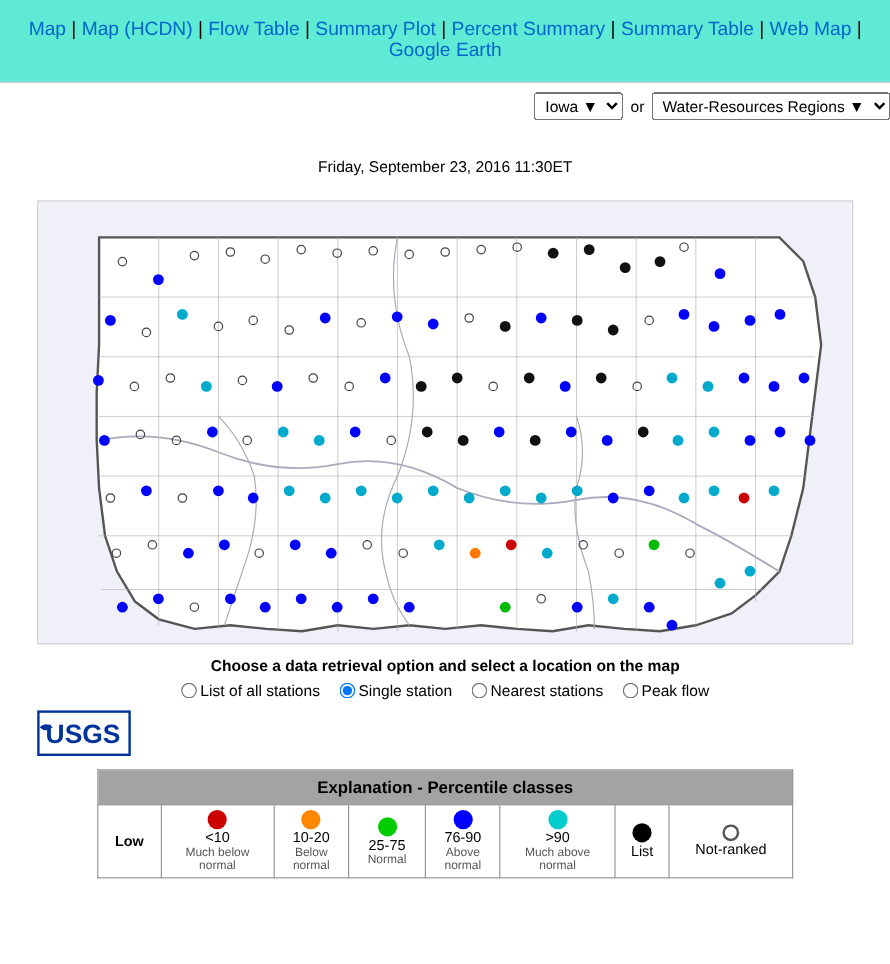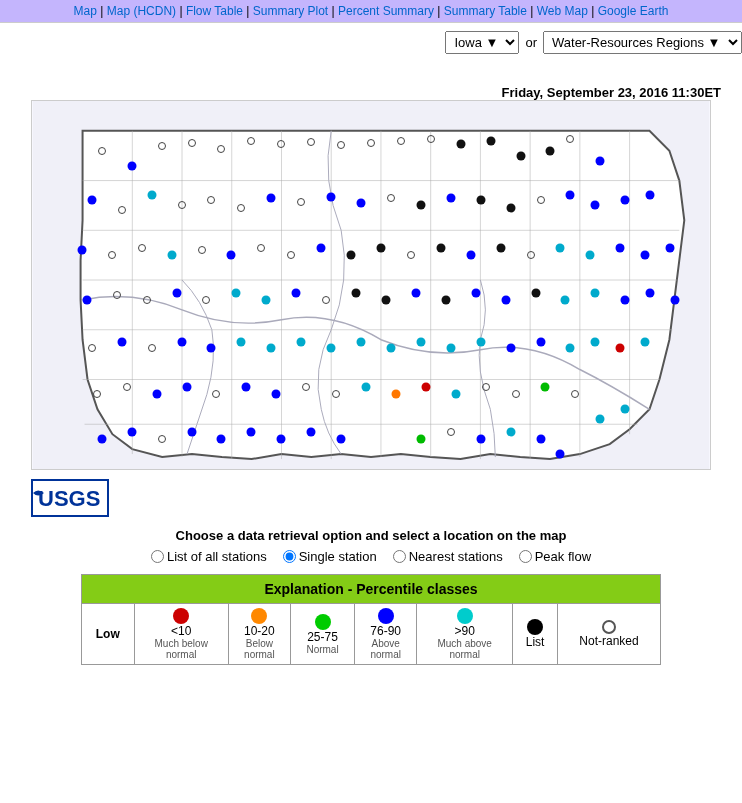--- a/index.html
+++ b/index.html
@@ -5,25 +5,25 @@
     * { box-sizing: border-box; margin: 0; padding: 0; }
     body {
       font-family: Arial, sans-serif;
       font-size: 13px;
       background: #fff;
       width: 742px;
       min-height: 803px;
       color: #000;
     }
     #top-nav {
-      background: #c4b5fd;
+      background: #5eead4;
       border-bottom: 1px solid #ccc;
       text-align: center;
-      padding: 4px 0;
-      font-size: 12px;
+      padding: 16px 0;
+      font-size: 16px;
     }
     #top-nav a {
       color: #0066cc;
       text-decoration: none;
     }
 
     #main-title {
       text-align: center;
       padding: 14px 0 6px 0;
       font-size: 20px;
@@ -70,24 +70,24 @@
       cursor: pointer;
       padding: 2px 5px;
     }
 
     #map-container {
       position: relative;
       margin: 0 auto;
       width: 700px;
     }
     #map-date {
-      text-align: right;
-      font-weight: bold;
-      font-size: 13px;
-      margin-bottom: 0;
+      text-align: center;
+      font-weight: normal;
+      font-size: 13px;
+      margin-bottom: 21px;
     }
     #map-area {
       position: relative;
       width: 680px;
       height: 370px;
       margin: 0 auto;
       background: #f8f8ff;
       border: 1px solid #ccc;
       overflow: hidden;
     }
@@ -152,21 +152,21 @@
       cursor: pointer;
     }
 
     #legend-table {
       margin: 10px auto;
       border: 1px solid #999;
       border-collapse: collapse;
       width: 580px;
     }
     #legend-table th {
-      background: #84cc16;
+      background: #a3a3a3;
       text-align: center;
       font-size: 14px;
       padding: 6px;
       border: 1px solid #999;
     }
     #legend-table td {
       text-align: center;
       padding: 4px 6px;
       border: 1px solid #999;
       font-size: 12px;
@@ -397,29 +397,20 @@
           <div class="station-dot dot-green" style="position: absolute; left: 57.3529%; top: 91.8919%; transform: translate(-50%, -50%); width: 9px; height: 9px; border-radius: 50%; cursor: pointer; background: rgb(0, 187, 0);"></div>
           <div class="station-dot dot-empty" style="position: absolute; left: 61.7647%; top: 90%; transform: translate(-50%, -50%); width: 8px; height: 8px; border-radius: 50%; cursor: pointer; background: transparent; border: 1.5px solid rgb(68, 68, 68);"></div>
           <div class="station-dot dot-blue" style="position: absolute; left: 66.1765%; top: 91.8919%; transform: translate(-50%, -50%); width: 9px; height: 9px; border-radius: 50%; cursor: pointer; background: rgb(0, 0, 255);"></div>
           <div class="station-dot dot-cyan" style="position: absolute; left: 70.5882%; top: 90%; transform: translate(-50%, -50%); width: 9px; height: 9px; border-radius: 50%; cursor: pointer; background: rgb(0, 170, 204);"></div>
           <div class="station-dot dot-blue" style="position: absolute; left: 75%; top: 91.8919%; transform: translate(-50%, -50%); width: 9px; height: 9px; border-radius: 50%; cursor: pointer; background: rgb(0, 0, 255);"></div>
           <div class="station-dot dot-blue" style="position: absolute; left: 77.9412%; top: 95.9459%; transform: translate(-50%, -50%); width: 9px; height: 9px; border-radius: 50%; cursor: pointer; background: rgb(0, 0, 255);"></div>
         </div>
     </div>
   </div>
 
-  <div id="usgs-logo" style="margin: 8px 0 0 30px; display:flex; align-items:center; gap:4px;">
-    <svg width="80" height="40" viewBox="0 0 80 40">
-
-      <rect x="2" y="2" width="76" height="36" fill="none" stroke="#003399" stroke-width="2"></rect>
-      <text x="8" y="28" font-size="22" font-weight="bold" fill="#003399" font-family="Arial">USGS</text>
-      <path d="M3,15 Q8,10 14,15 Q8,20 3,15Z" fill="#003399"></path>
-    </svg>
-  </div>
-
   <div id="retrieval-section">
     <p>Choose a data retrieval option and select a location on the map</p>
     <div id="radio-options">
       <label>
         <input type="radio" name="retrieval" style="">
         <span>List of all stations</span>
       </label>
       <label>
         <input type="radio" name="retrieval" checked="" style="">
         <span>Single station</span>
@@ -428,20 +419,29 @@
         <input type="radio" name="retrieval" style="">
         <span>Nearest stations</span>
       </label>
       <label>
         <input type="radio" name="retrieval" style="">
         <span>Peak flow</span>
       </label>
     </div>
   </div>
 
+  <div id="usgs-logo" style="margin: 8px 0 0 30px; display:flex; align-items:center; gap:4px;">
+    <svg width="80" height="40" viewBox="0 0 80 40">
+
+      <rect x="2" y="2" width="76" height="36" fill="none" stroke="#003399" stroke-width="2"></rect>
+      <text x="8" y="28" font-size="22" font-weight="bold" fill="#003399" font-family="Arial">USGS</text>
+      <path d="M3,15 Q8,10 14,15 Q8,20 3,15Z" fill="#003399"></path>
+    </svg>
+  </div>
+
   <table id="legend-table">
     <thead>
       <tr>
         <th colspan="8">Explanation - Percentile classes</th>
       </tr>
     </thead>
     <tbody>
       <tr>
         <td style="font-weight:bold;">
           <span>Low</span>

